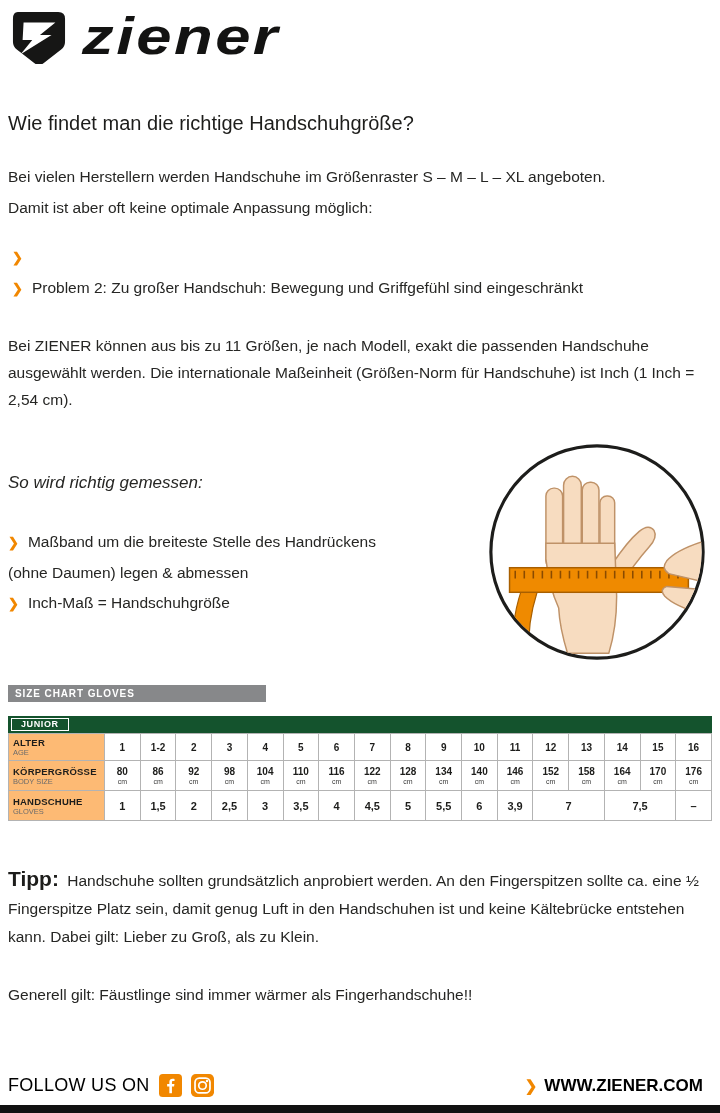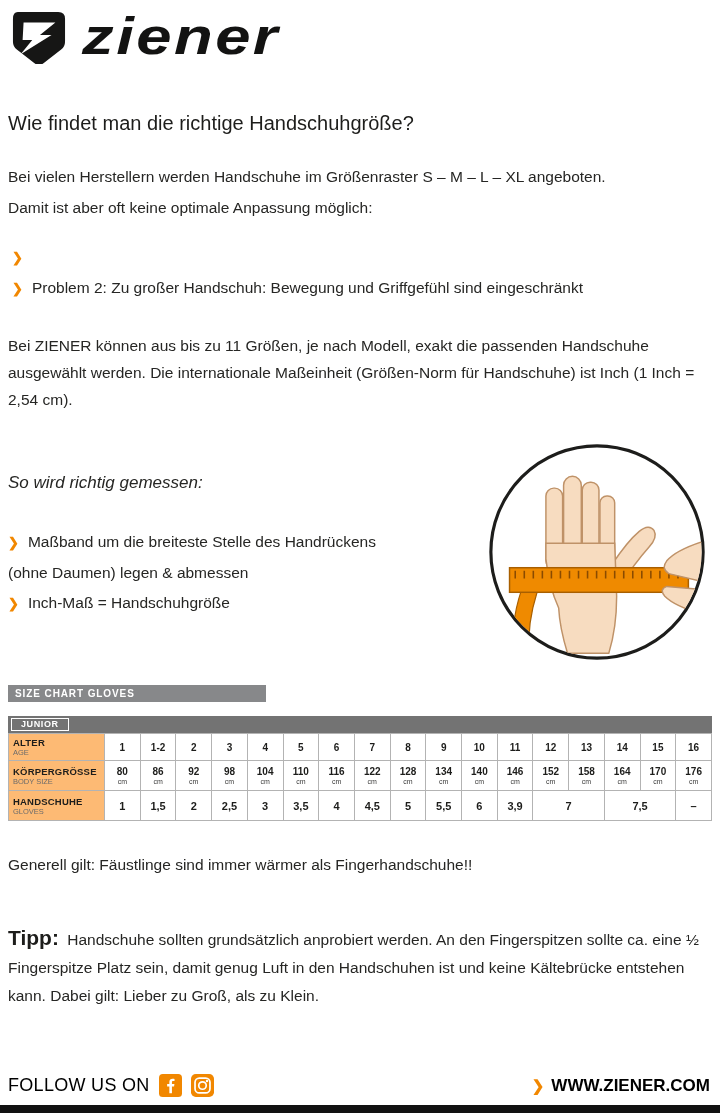--- a/index.html
+++ b/index.html
@@ -25,21 +25,21 @@
   
   .measure { display:flex; margin:26px 8px 0 8px; align-items:flex-start; }
   .measure-text { flex:1 1 auto; padding-top:34px; }
   .measure-heading { font-style:italic; font-size:17px; color:#262624; margin-bottom:34px; }
   .measure-line2 { font-size:15.5px; line-height:30px; color:#262624; }
   .hand-illustration { width:226px; height:226px; flex:0 0 auto; margin-right:2px; }
 
   
   .chart-bar { width:258px; margin:20px 0 14px 8px; background:#87888a; color:#fff;
                font-size:10px; font-weight:700; letter-spacing:0.9px; padding:3px 0 3px 7px; }
-  .junior-bar { width:704px; margin:0 8px; background:#737373; height:17px; display:flex; align-items:center; padding-left:3px; }
+  .junior-bar { width:704px; margin:0 8px; background:#14532d; height:17px; display:flex; align-items:center; padding-left:3px; }
   .junior-label { border:1px solid #fff; color:#fff; font-size:9px; font-weight:700; letter-spacing:0.6px;
                   padding:0 9px; line-height:11px; }
   .size-table { width:704px; margin:0 8px; border-collapse:collapse; table-layout:fixed; }
   .size-table th, .size-table td { border:1px solid #b3b3b3; }
   .size-table th { text-align:left; padding:2px 0 2px 4px; vertical-align:middle; background:#fdba74; font-weight:400; }
   .row-label-main { font-size:9.5px; font-weight:700; letter-spacing:0.2px; color:#1d1d1b; }
   .row-label-sub { font-size:7.5px; color:#6b6b6b; }
   .size-table td { text-align:center; vertical-align:middle; }
   tr.r0 td { height:27px; font-size:10px; font-weight:700; }
   tr.r1 td { height:30px; }
@@ -47,21 +47,21 @@
   tr.r3 td { height:28px; font-size:11px; font-weight:700; }
   .cell-num { font-size:10px; font-weight:700; line-height:11px; }
   .cell-unit { font-size:7px; line-height:9px; color:#3a3a39; }
 
   
   .tipp { margin-top:44px; line-height:28px; }
   .tipp-label { font-size:21px; font-weight:700; color:#1d1d1b; margin-right:4px; }
   .generell { margin-top:28px; }
 
   
-  .footer { position:absolute; left:8px; right:10px; bottom:16px; display:flex;
+  .footer { position:absolute; left:8px; right:17px; bottom:16px; display:flex;
             justify-content:space-between; align-items:center; }
   .footer-left { display:flex; align-items:center; gap:9px; }
   .follow { font-size:18px; font-weight:500; letter-spacing:0.3px; color:#000; }
   .social { width:23px; height:23px; display:block; cursor:pointer; }
   .footer-right { display:flex; align-items:center; gap:7px; }
   .footer-right .chev { font-size:15px; }
   .site { font-size:17px; font-weight:700; color:#000; cursor:pointer; }
   .bottom-bar { position:absolute; left:0; right:0; bottom:0; height:8px; background:#111; }
 </style>
 </head>
@@ -275,26 +275,26 @@
           <td>5,5</td>
           <td>6</td>
           <td>3,9</td>
           <td colspan="2">7</td>
           <td colspan="2">7,5</td>
           <td>–</td>
         </tr>
       </tbody>
   </table>
 
-  <p class="body-text generell">Generell gilt: Fäustlinge sind immer wärmer als Fingerhandschuhe!!</p>
-
   <p class="body-text tipp">
     <span class="tipp-label">Tipp:</span>
     <span>Handschuhe sollten grundsätzlich anprobiert werden. An den Fingerspitzen sollte ca. eine ½ Fingerspitze Platz sein, damit genug Luft in den Handschuhen ist und keine Kältebrücke entstehen kann. Dabei gilt: Lieber zu Groß, als zu Klein.</span>
   </p>
+
+  <p class="body-text generell">Generell gilt: Fäustlinge sind immer wärmer als Fingerhandschuhe!!</p>
 
   <footer class="footer">
     <div class="footer-left">
       <span class="follow">FOLLOW US ON</span>
       <svg class="social" viewBox="0 0 24 24">
         <rect width="24" height="24" rx="4" fill="#F18700"></rect>
         <path d="M13.5 20v-7h2.2l.4-2.6h-2.6V8.7c0-.8.3-1.3 1.4-1.3h1.3V5.1C15.9 5 15.1 5 14.2 5c-2 0-3.4 1.2-3.4 3.4v2H8.5V13h2.3v7z" fill="#fff"></path>
       </svg>
       <svg class="social" viewBox="0 0 24 24">
         <rect width="24" height="24" rx="5" fill="#F18700"></rect>

